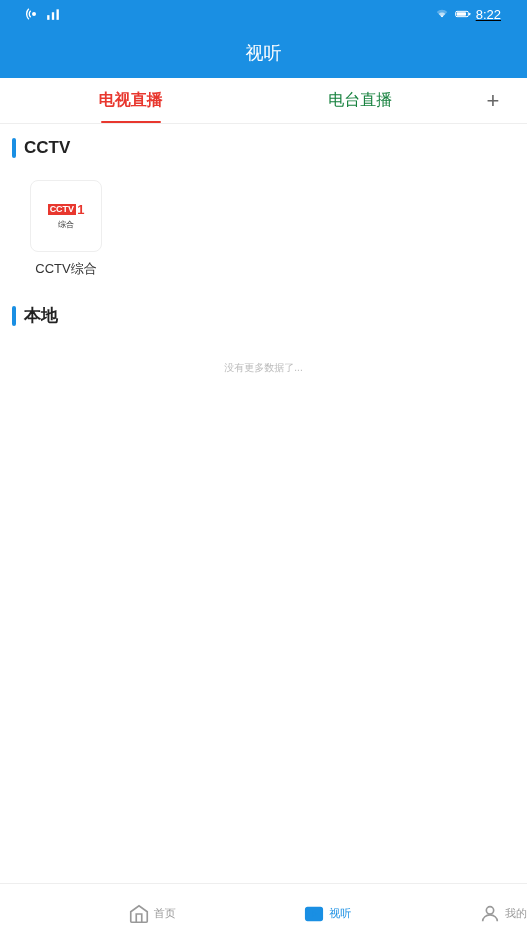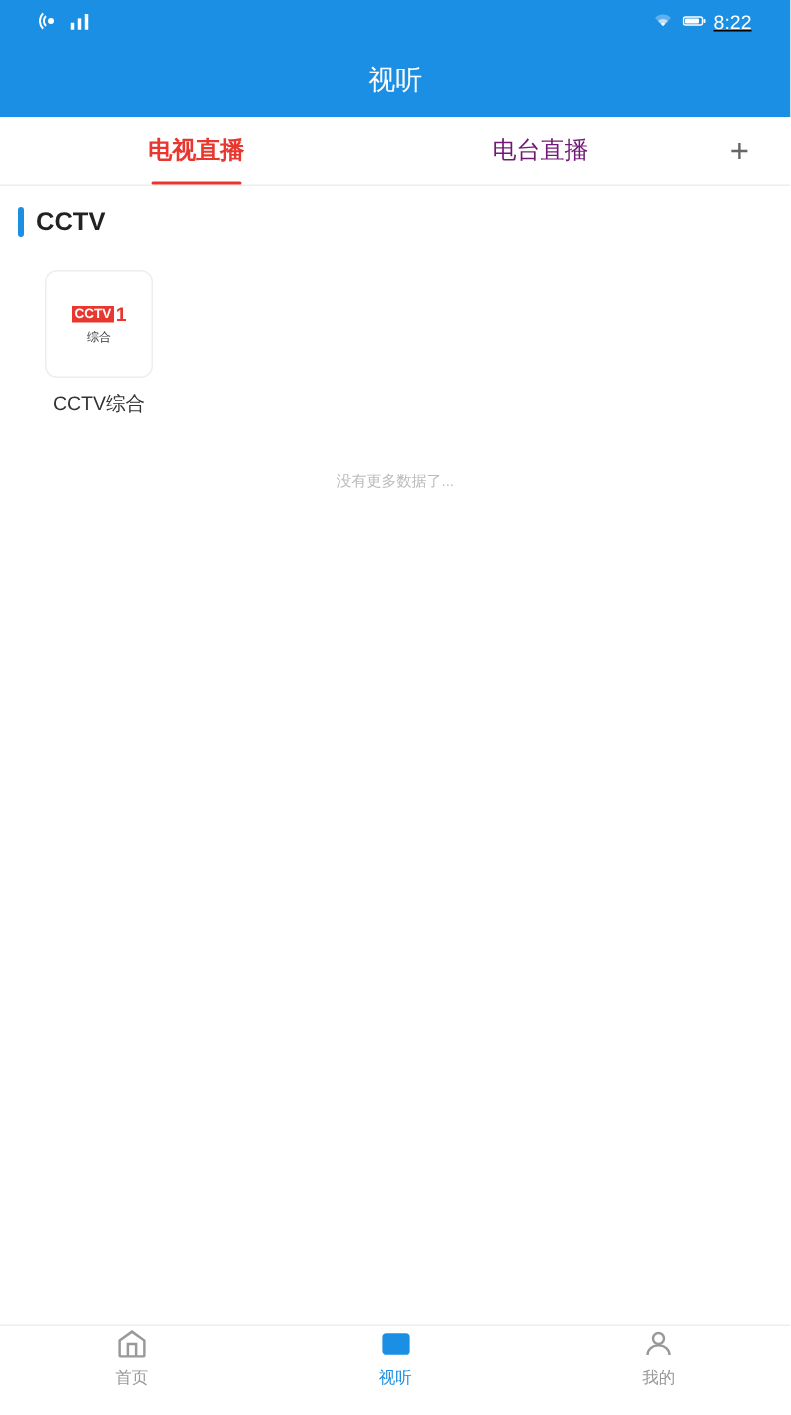--- a/index.html
+++ b/index.html
@@ -54,21 +54,21 @@
       display: flex;
       align-items: center;
       border-bottom: 1px solid #eee;
       height: 46px;
       padding: 0 16px;
     }
     .top-tab {
       flex: 1;
       text-align: center;
       font-size: 16px;
-      color: #701a75;
+      color: #15803d;
       height: 100%;
       display: flex;
       align-items: center;
       justify-content: center;
       position: relative;
       cursor: pointer;
     }
     .top-tab.active {
       color: #e8372e;
       font-weight: 600;
@@ -208,23 +208,23 @@
       right: 0;
       height: 60px;
       background: #fff;
       border-top: 1px solid #eee;
       display: flex;
       align-items: center;
     }
     .nav-item {
       flex: 1;
       display: flex;
-      flex-direction: column;
-      align-items: center;
-      justify-content: flex-start;
+      flex-direction: row;
+      align-items: center;
+      justify-content: flex-end;
       gap: 3px;
       cursor: pointer;
       height: 100%;
     }
     .nav-icon {
       width: 24px;
       height: 24px;
       display: flex;
       align-items: center;
       justify-content: center;
@@ -303,20 +303,24 @@
             <div class="cctv-box">CCTV</div>
             <div class="cctv-number">1</div>
           </div>
           <div class="cctv-subtitle">综合</div>
         </div>
       </div>
       <span class="channel-name">CCTV综合</span>
     </div>
   </div>
 
+  <div class="section-header">
+    <span class="section-bar"></span>
+    <span>本地</span>
+  </div>
 
 
   <div class="no-more">没有更多数据了...</div>
 
 </div>
 
 <div class="bottom-nav">
 
   <div class="nav-item">
     <div class="nav-icon">

